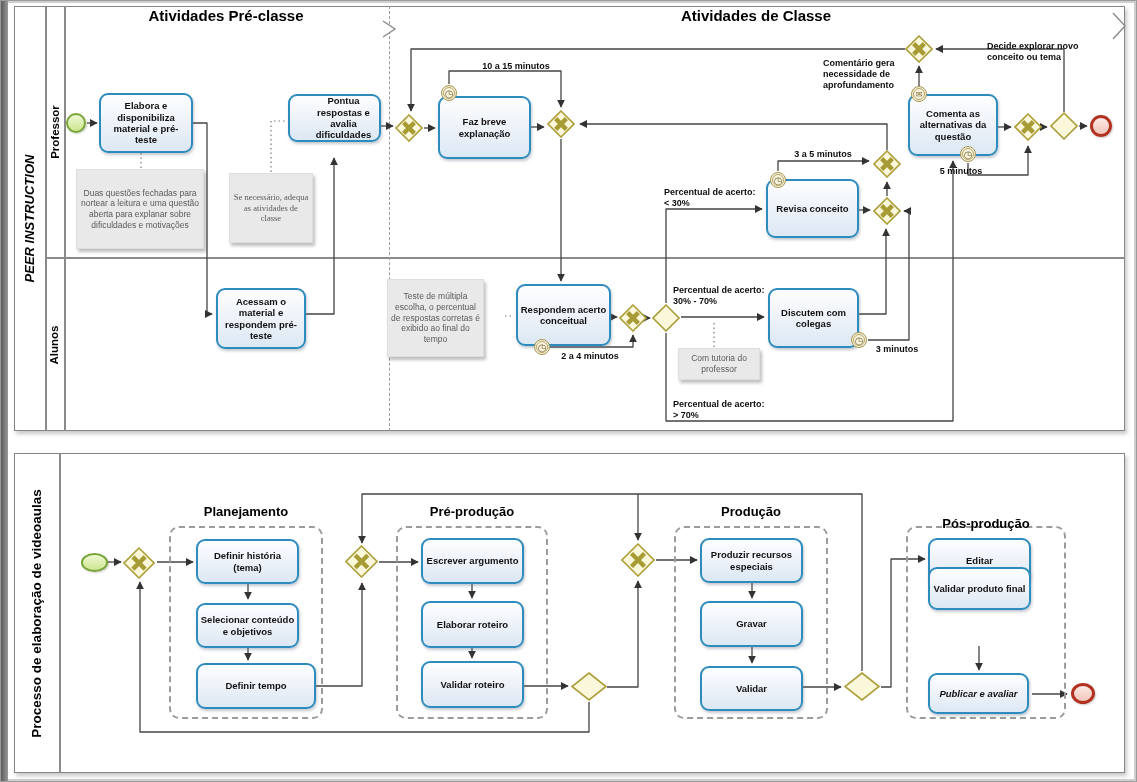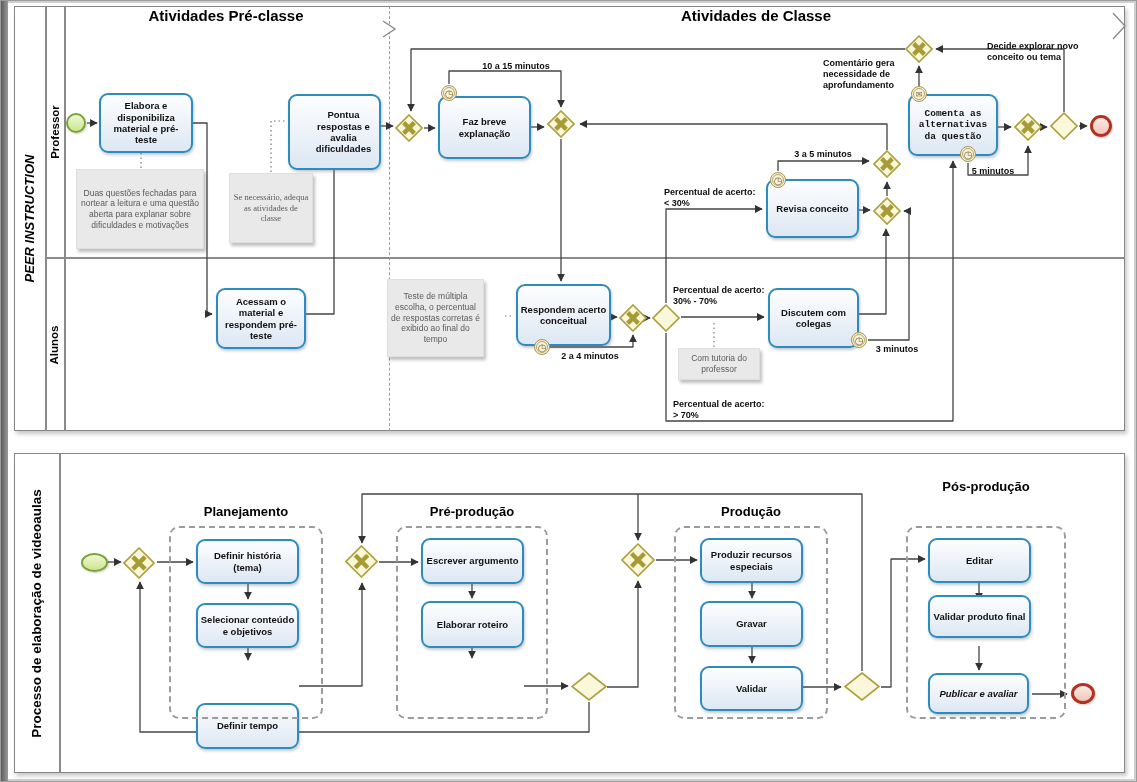--- a/index.html
+++ b/index.html
@@ -150,27 +150,27 @@
     <path class="flow" marker-end="url(#arr)" d="M978,582 V599"></path>
     <path class="flow" marker-end="url(#arr)" d="M978,645 V669"></path>
     <path class="flow" marker-end="url(#arr)" d="M1031,693 H1066"></path>
   </svg>
 
   <div id="nodes">
       <div class="node event-start" style="left: 65px; top: 112px; width: 20px; height: 20px;"></div>
       <div class="node task" style="left: 98px; top: 92px; width: 94px; height: 60px;">
         <span style="width: 100%;">Elabora e disponibiliza material e pré-teste</span>
       </div>
-      <div class="node task" style="left: 287px; top: 93px; width: 93px; height: 76px; padding-left: 20px;">
+      <div class="node task" style="left: 287px; top: 93px; width: 93px; height: 48px; padding-left: 20px;">
         <span style="width: 100%;">Pontua respostas e avalia dificuldades</span>
       </div>
       <div class="node task" style="left: 437px; top: 95px; width: 93px; height: 63px;">
         <span style="width: 100%;">Faz breve explanação</span>
       </div>
-      <div class="node task" style="left: 907px; top: 93px; width: 90px; height: 62px; font-family: Liberation Mono, monospace;">
+      <div class="node task" style="left: 907px; top: 93px; width: 90px; height: 62px;">
         <span style="width: 100%;">Comenta as alternativas da questão</span>
       </div>
       <div class="node task" style="left: 765px; top: 178px; width: 93px; height: 59px;">
         <span style="width: 100%;">Revisa conceito</span>
       </div>
       <div class="node task" style="left: 215px; top: 287px; width: 90px; height: 61px;">
         <span style="width: 100%;">Acessam o material e respondem pré-teste</span>
       </div>
       <div class="node task" style="left: 515px; top: 283px; width: 95px; height: 62px;">
         <span style="width: 100%;">Respondem acerto conceitual</span>
@@ -233,21 +233,21 @@
       </div>
       <div class="node flow-label" style="left: 472px; top: 60px; width: 86px; height: 12px;">
         <span style="width: 100%;">10 a 15 minutos</span>
       </div>
       <div class="node flow-label align-left" style="left: 986px; top: 40px; width: 106px; height: 40px;">
         <span style="width: 100%;">Decide explorar novo conceito ou tema</span>
       </div>
       <div class="node flow-label align-left" style="left: 822px; top: 57px; width: 100px; height: 40px;">
         <span style="width: 100%;">Comentário gera necessidade de aprofundamento</span>
       </div>
-      <div class="node flow-label" style="left: 964px; top: 165px; width: 56px; height: 12px;">
+      <div class="node flow-label" style="left: 932px; top: 165px; width: 56px; height: 12px;">
         <span style="width: 100%;">5 minutos</span>
       </div>
       <div class="node flow-label" style="left: 784px; top: 148px; width: 76px; height: 12px;">
         <span style="width: 100%;">3 a 5 minutos</span>
       </div>
       <div class="node flow-label align-left" style="left: 663px; top: 186px; width: 98px; height: 26px;">
         <span style="width: 100%;">Percentual de acerto: &lt; 30%</span>
       </div>
       <div class="node flow-label align-left" style="left: 672px; top: 284px; width: 108px; height: 26px;">
         <span style="width: 100%;">Percentual de acerto: 30% - 70%</span>
@@ -280,49 +280,52 @@
       <div class="node gateway-plain" style="left: 843px; top: 671px; width: 36px; height: 29px;"><svg width="36" height="29" viewBox="0 0 36 29">
           <polygon class="gw-d" points="18,1 35,14.5 18,28 1,14.5"></polygon>
         </svg></div>
       <div class="node event-end" style="left: 1070px; top: 682px; width: 24px; height: 21px;"></div>
       <div class="node task" style="left: 195px; top: 538px; width: 103px; height: 45px;">
         <span style="width: 100%;">Definir história (tema)</span>
       </div>
       <div class="node task" style="left: 195px; top: 602px; width: 103px; height: 45px;">
         <span style="width: 100%;">Selecionar conteúdo e objetivos</span>
       </div>
-      <div class="node task" style="left: 195px; top: 702px; width: 103px; height: 46px; justify-content: flex-end;">
+      <div class="node task" style="left: 195px; top: 662px; width: 120px; height: 46px; justify-content: flex-end;">
         <span style="width: 100%;">Definir tempo</span>
       </div>
       <div class="node task" style="left: 420px; top: 537px; width: 103px; height: 46px;">
         <span style="width: 100%;">Escrever argumento</span>
       </div>
       <div class="node task" style="left: 420px; top: 600px; width: 103px; height: 47px;">
         <span style="width: 100%;">Elaborar roteiro</span>
       </div>
+      <div class="node task" style="left: 420px; top: 660px; width: 103px; height: 47px;">
+        <span style="width: 100%;">Validar roteiro</span>
+      </div>
       <div class="node task" style="left: 699px; top: 537px; width: 103px; height: 45px;">
         <span style="width: 100%;">Produzir recursos especiais</span>
       </div>
       <div class="node task" style="left: 699px; top: 600px; width: 103px; height: 46px;">
         <span style="width: 100%;">Gravar</span>
       </div>
       <div class="node task" style="left: 699px; top: 665px; width: 103px; height: 45px;">
         <span style="width: 100%;">Validar</span>
       </div>
       <div class="node task" style="left: 927px; top: 537px; width: 103px; height: 45px;">
         <span style="width: 100%;">Editar</span>
       </div>
-      <div class="node task" style="left: 927px; top: 594px; width: 103px; height: 43px;">
+      <div class="node task" style="left: 927px; top: 566px; width: 103px; height: 43px;">
         <span style="width: 100%;">Validar produto final</span>
       </div>
       <div class="node task" style="left: 927px; top: 672px; width: 101px; height: 41px;">
         <span style="width: 100%; font-style: italic;">Publicar e avaliar</span>
       </div>
       <div class="group" style="left: 168px; top: 525px; width: 154px; height: 193px;"></div>
       <div class="group-title" style="left: 168px; top: 503px; width: 154px;">Planejamento</div>
       <div class="group" style="left: 395px; top: 525px; width: 152px; height: 193px;"></div>
       <div class="group-title" style="left: 395px; top: 503px; width: 152px;">Pré-produção</div>
       <div class="group" style="left: 673px; top: 525px; width: 154px; height: 193px;"></div>
       <div class="group-title" style="left: 673px; top: 503px; width: 154px;">Produção</div>
       <div class="group" style="left: 905px; top: 525px; width: 160px; height: 193px;"></div>
-      <div class="group-title" style="left: 905px; top: 478px; width: 160px;">Pós-produção</div>
+      <div class="group-title" style="left: 905px; top: 515px; width: 160px;">Pós-produção</div>
     </div>
 </div>
 
 </body></html>

